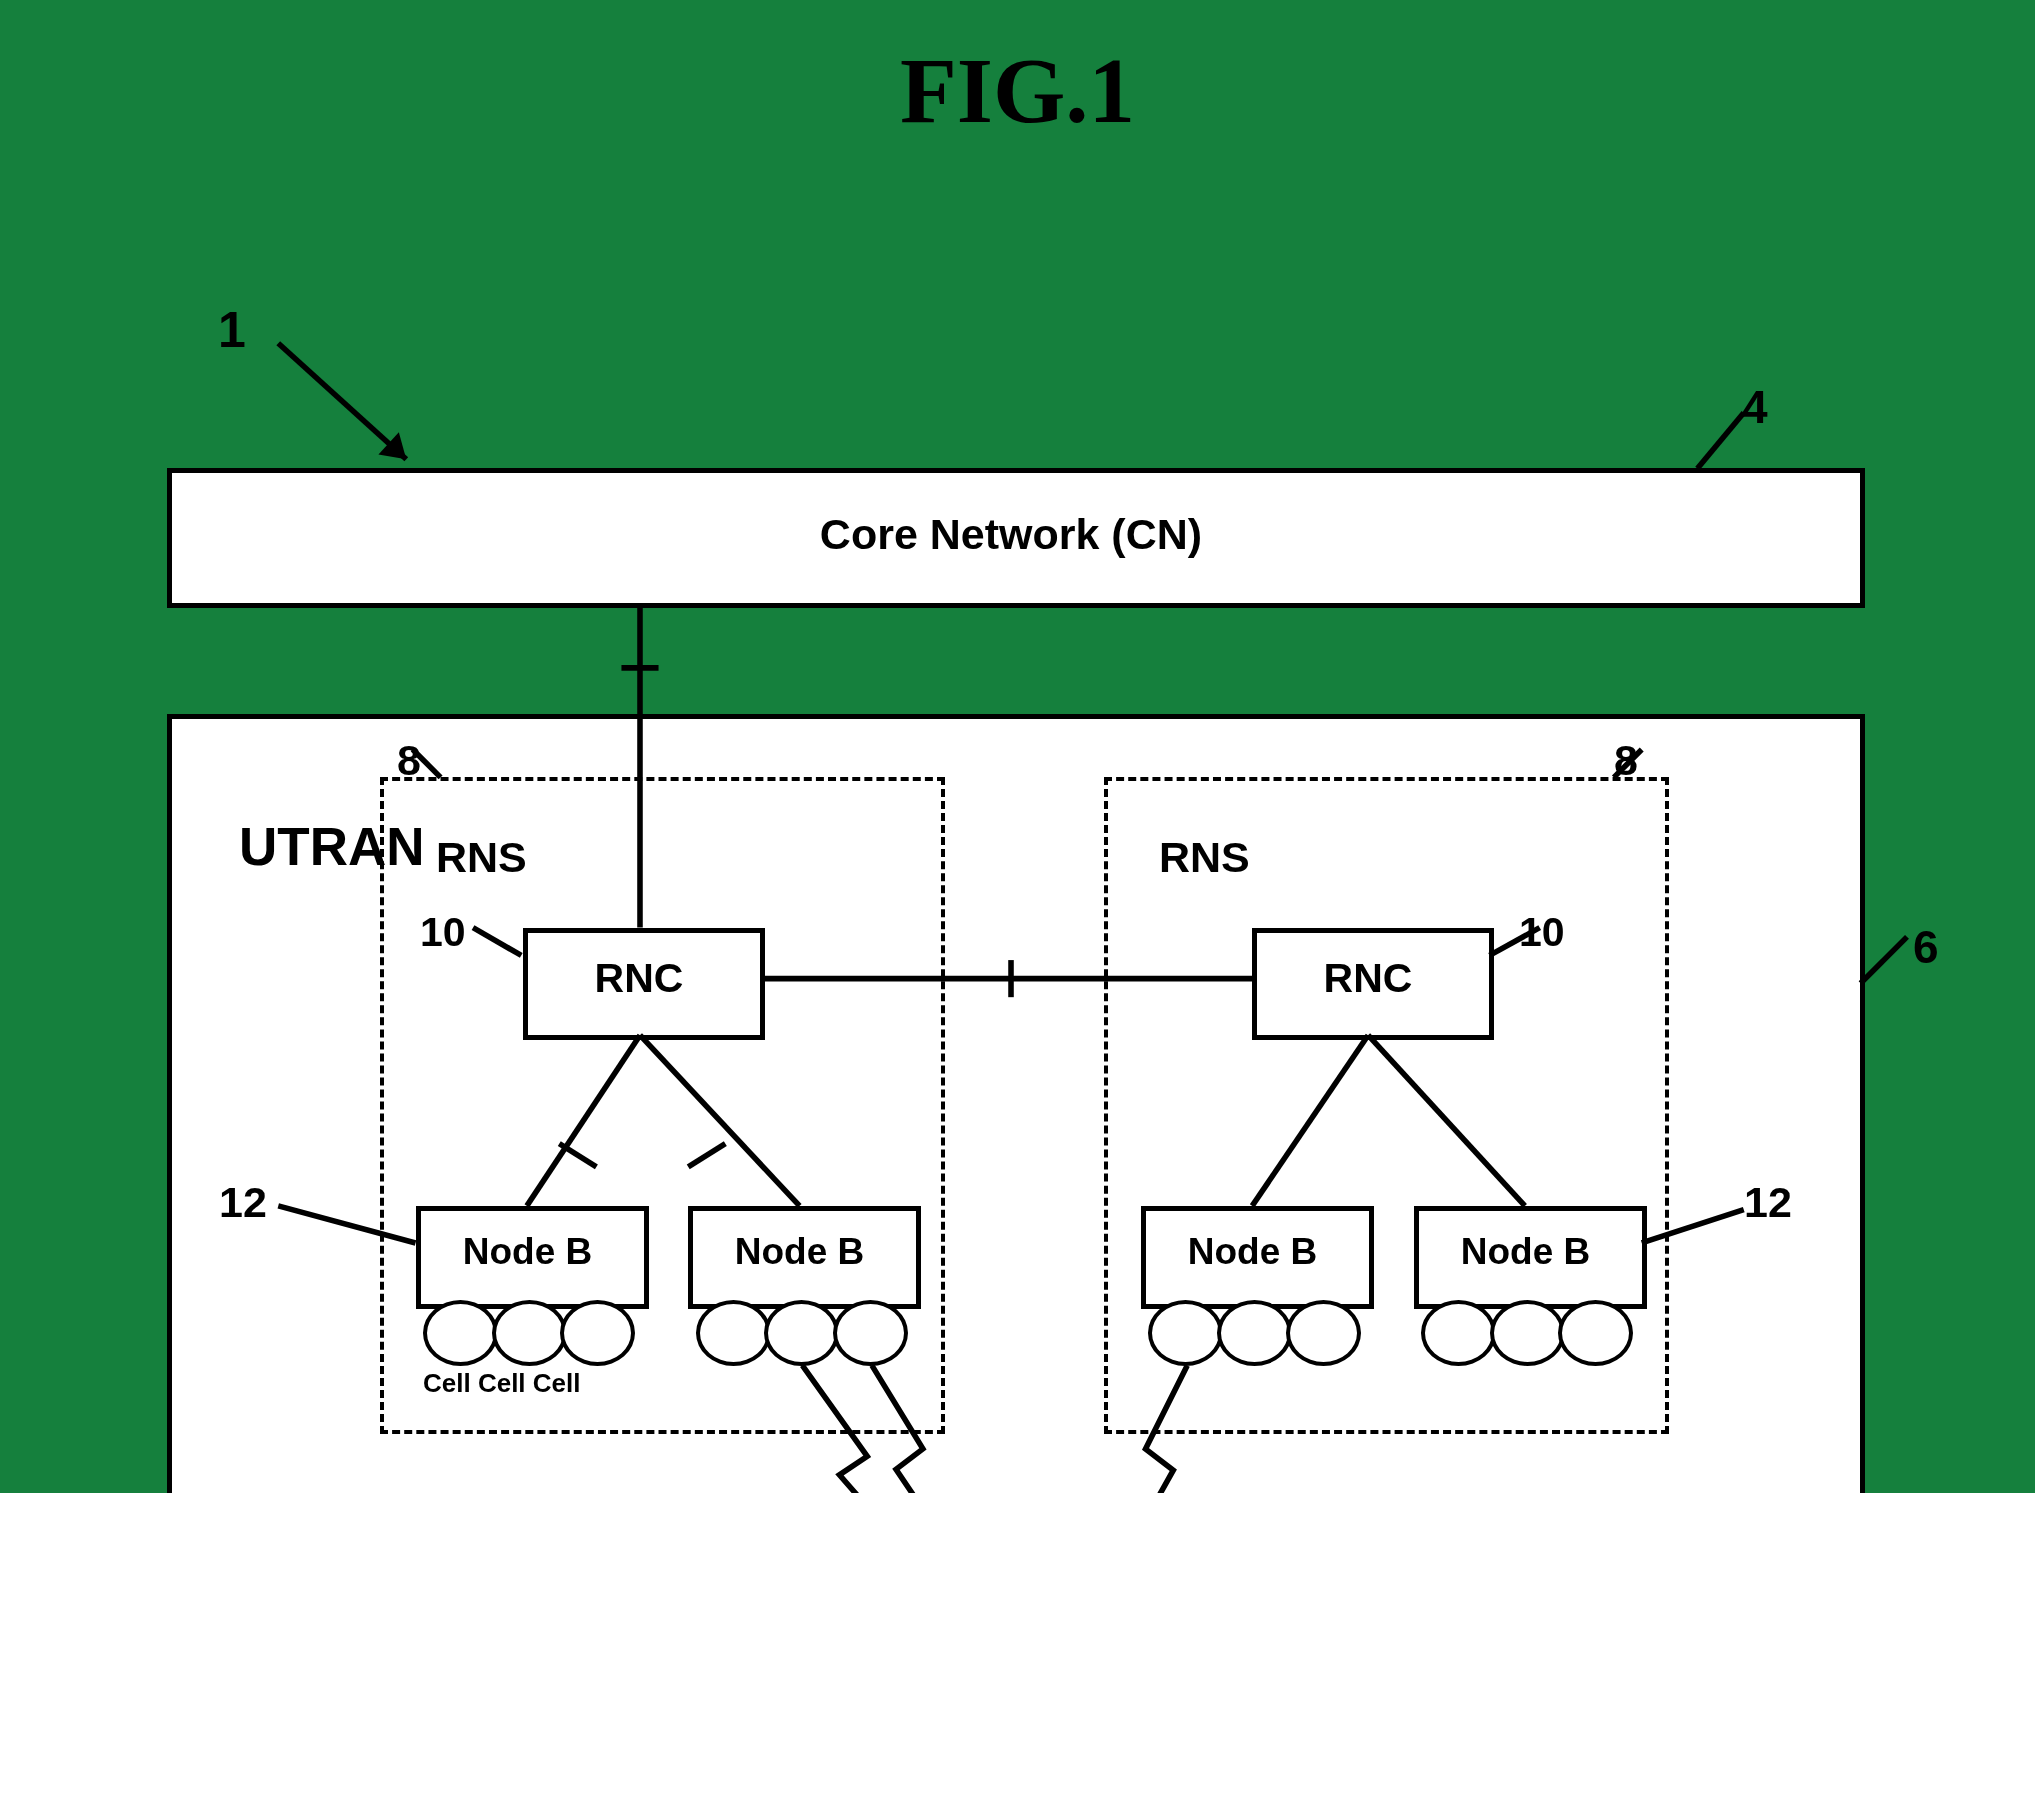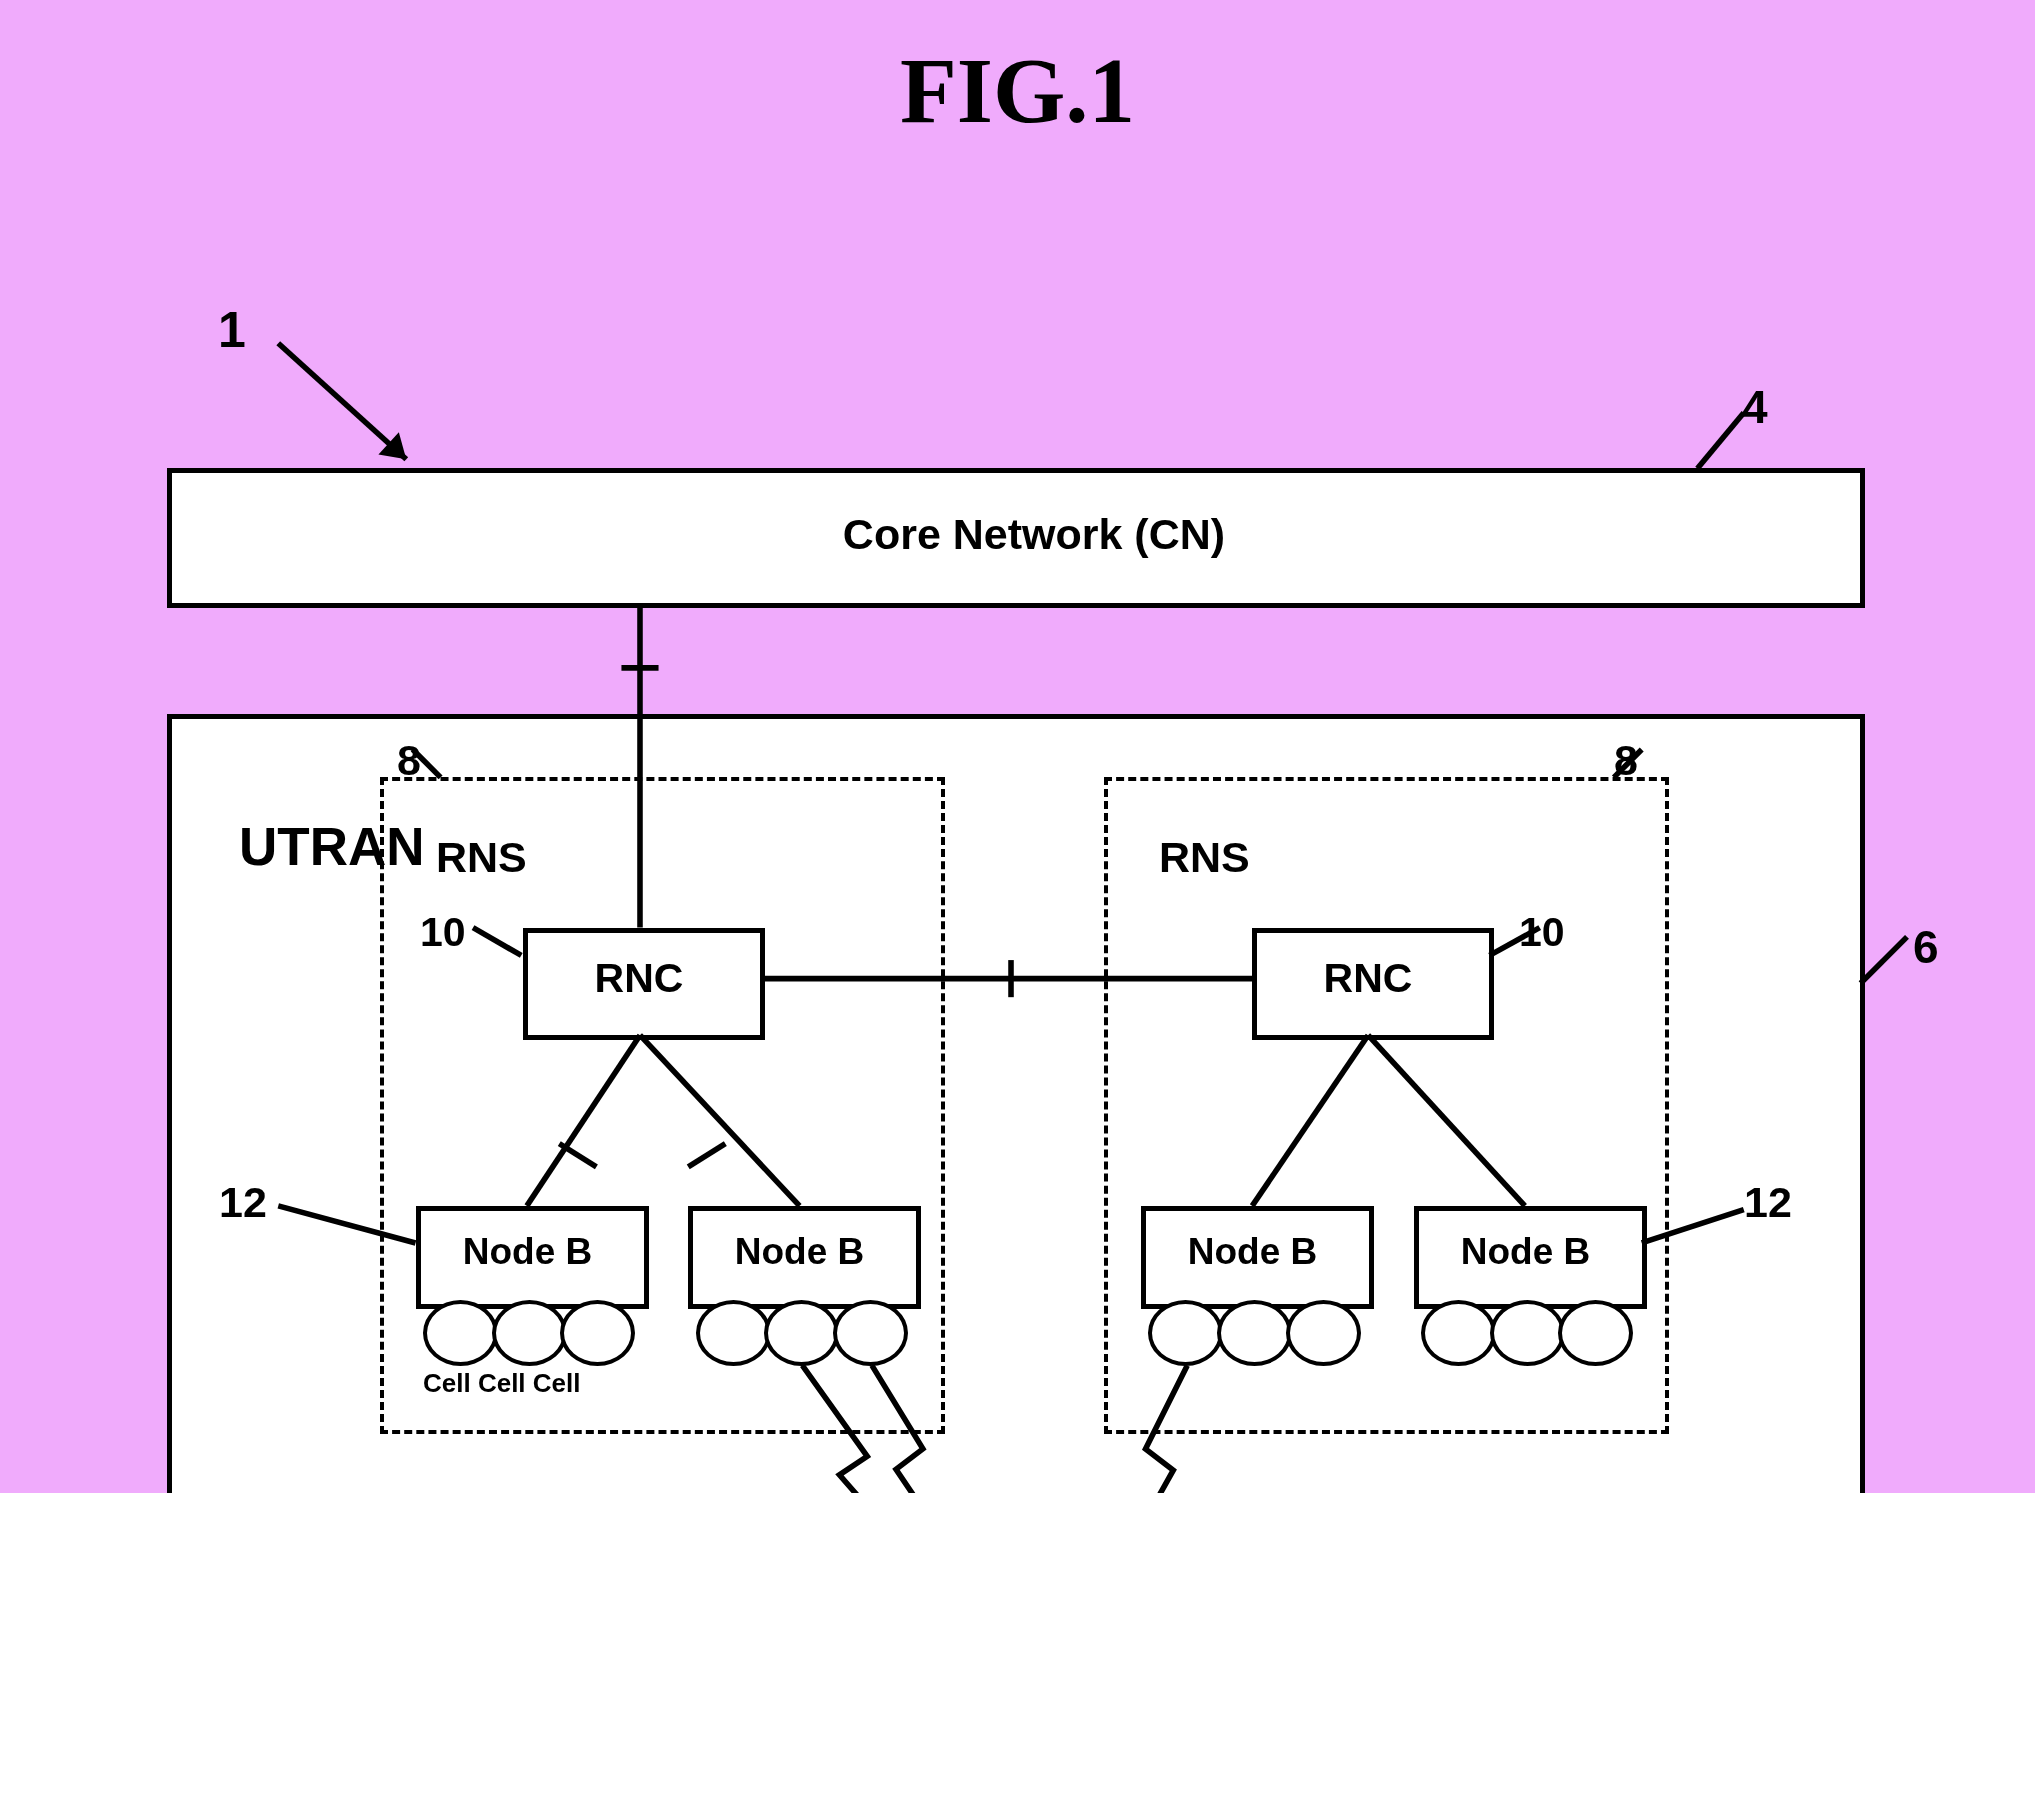--- a/index.html
+++ b/index.html
@@ -5,21 +5,21 @@
   html, body {
     margin: 0;
     padding: 0;
     background: #fff;
     font-family: Arial, Helvetica, sans-serif;
   }
   .page {
     width: 2035px;
     height: 1493px;
     position: relative;
-    background: #f0abfc;
+    background: #15803d;
   }
   .label {
     position: absolute;
     color: #000;
     white-space: nowrap;
   }
   .box {
     position: absolute;
     background: #fff;
     border: 5.6px solid #000;
@@ -43,21 +43,21 @@
 </head>
 <body>
 
 <div class="page">
 
   <div class="label" style="left:0; width:2035px; top:37px; font-size:93px; font-weight:bold; text-align:center; font-family:'Times New Roman',serif;">FIG.1</div>
 
   <div class="label" style="left:218px; top:301px; font-size:50px; font-weight:bold;">1</div>
 
   <div class="box" style="left:167px; top:468px; width:1688px; height:130px;"></div>
-  <div class="label" style="left:167px; width:1688px; top:510px; font-size:43px; font-weight:bold; text-align:center;margin-left:23px;">Core Network (CN)</div>
+  <div class="label" style="left:167px; width:1688px; top:510px; font-size:43px; font-weight:bold; text-align:center;">Core Network (CN)</div>
 
   <div class="label" style="left:1742px; top:380px; font-size:46px; font-weight:bold;">4</div>
 
   <div class="box" style="left:167px; top:714px; width:1688px; height:807px;"></div>
   <div class="label" style="left:239px; top:816px; font-size:53px; font-weight:bold;">UTRAN</div>
 
   <div class="label" style="left:1913px; top:920px; font-size:46px; font-weight:bold;">6</div>
 
   <div class="dashed" style="left:380px; top:777px; width:557px; height:649px;"></div>
   <div class="label" style="left:436px; top:833px; font-size:43px; font-weight:bold;">RNS</div>

